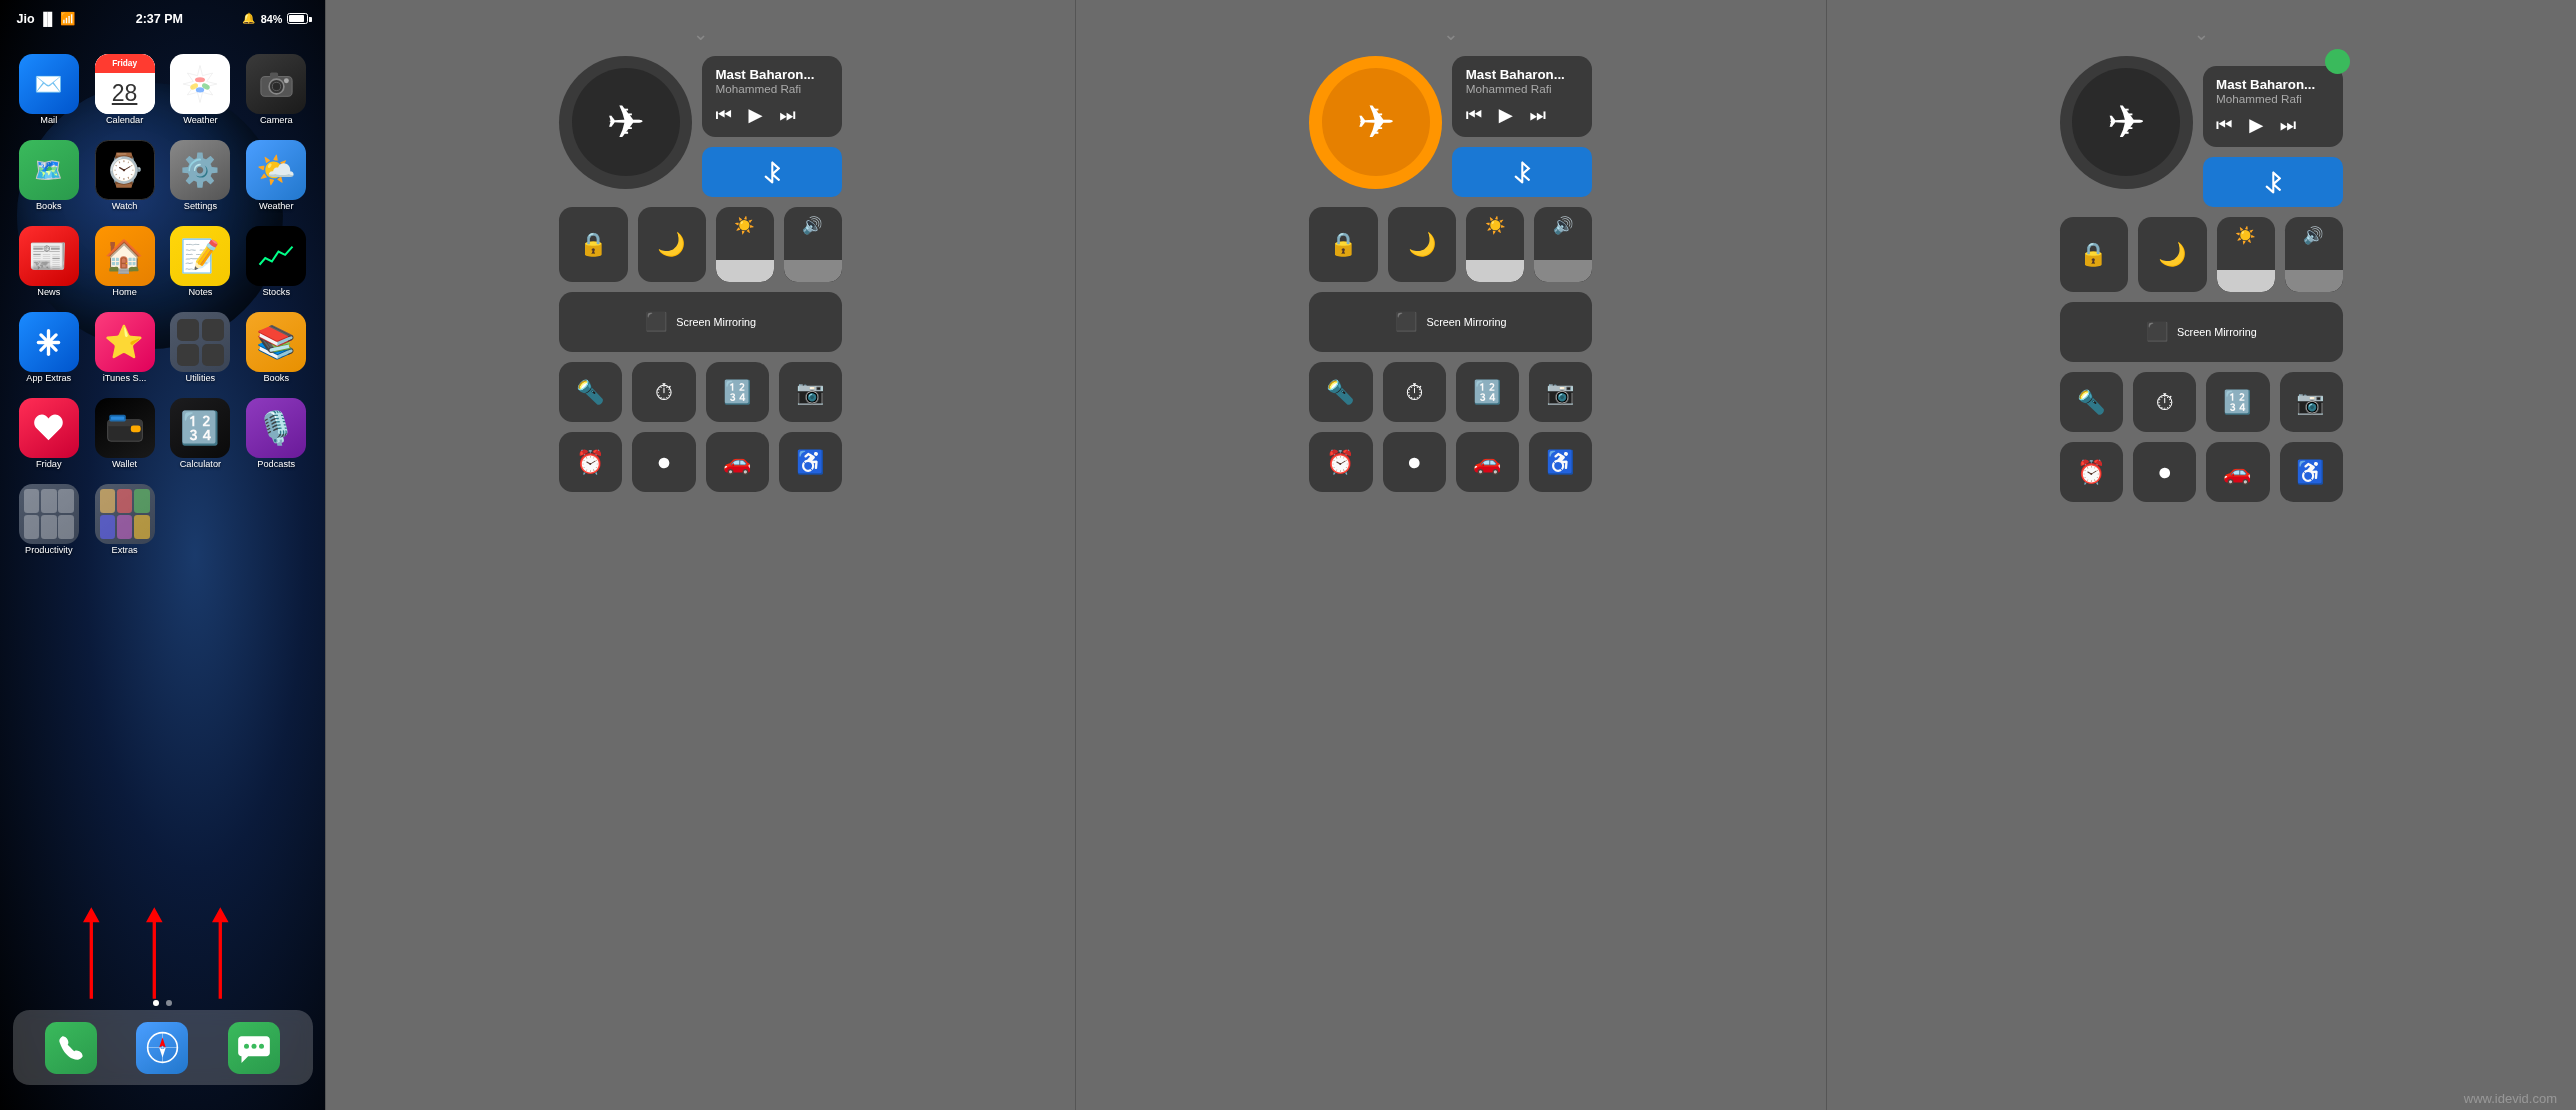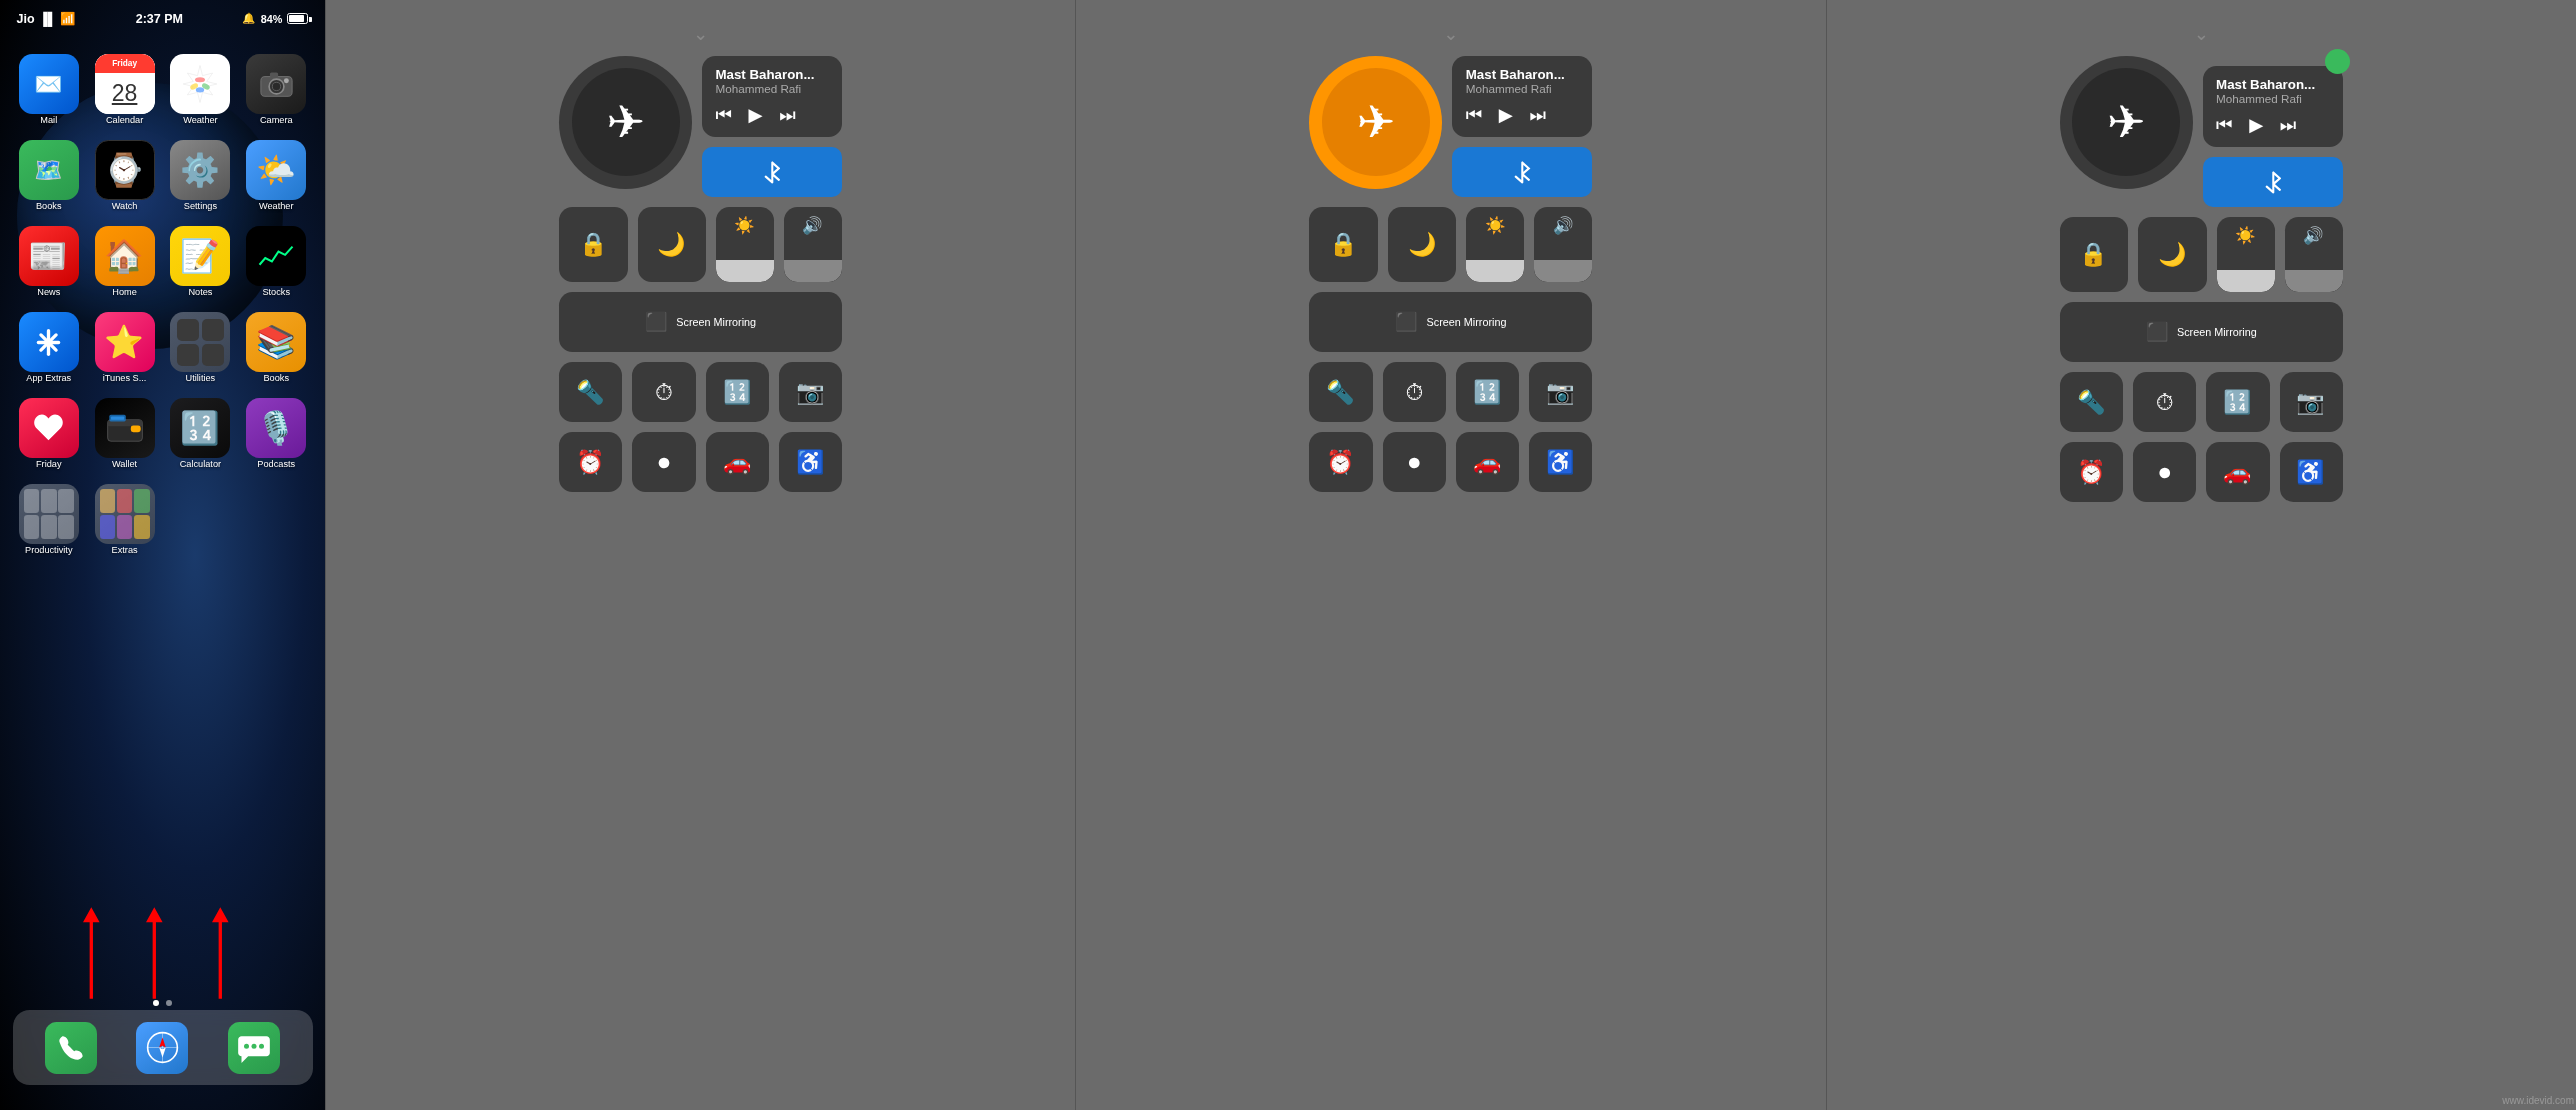--- a/index.html
+++ b/index.html
@@ -355,22 +355,22 @@
       display: flex;
       flex-direction: column;
     }
     .cal-header { background: #ff3b30; width: 100%; height: 18.3px; display: flex; align-items: center; justify-content: center; font-size: 8.3px; color: white; font-weight: 600; }
     .cal-date { flex: 1; display: flex; align-items: center; justify-content: center; font-size: 23px; font-weight: 300; color: #333; text-decoration: underline; }
 
     
     .watermark {
       position: absolute;
       bottom: 4.2px;
-      right: 2px;
-      font-size: 10px;
+      right: 19px;
+      font-size: 13px;
       color: rgba(255,255,255,0.3);
       margin-top: 16px;
     }
   </style>
 </head>
 <body>
 
 <div class="phone-panel">
   <div class="phone-bg"></div>
   <div class="phone-bg-globe"></div>

